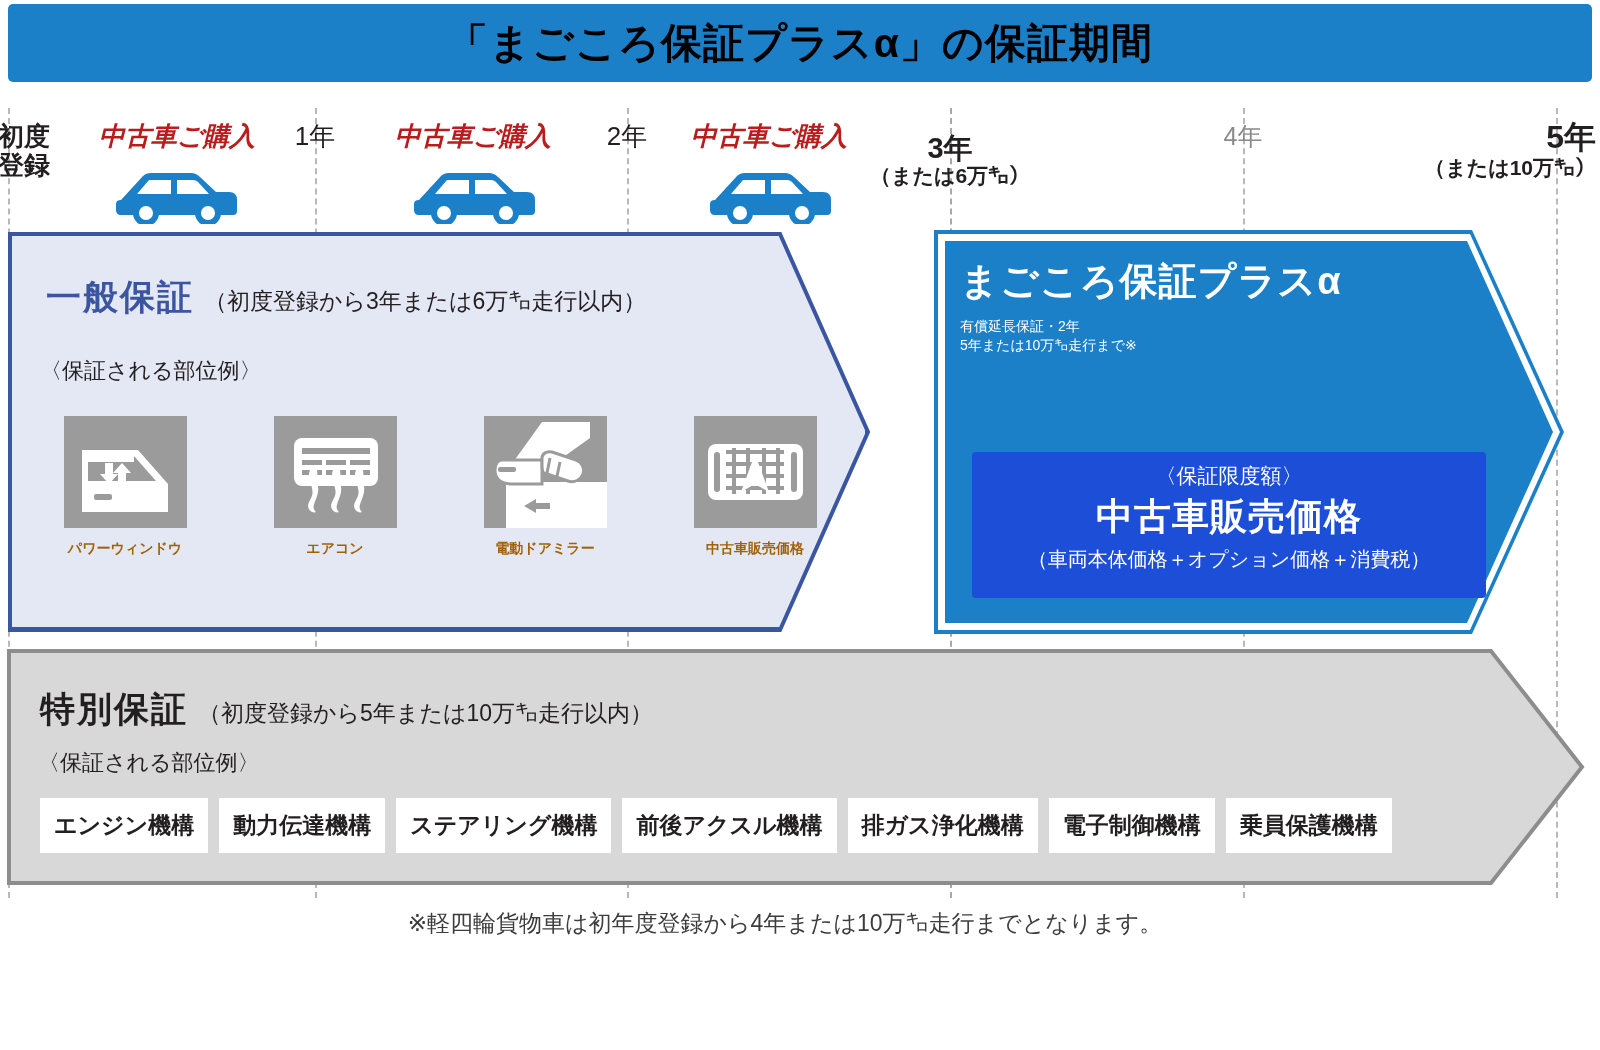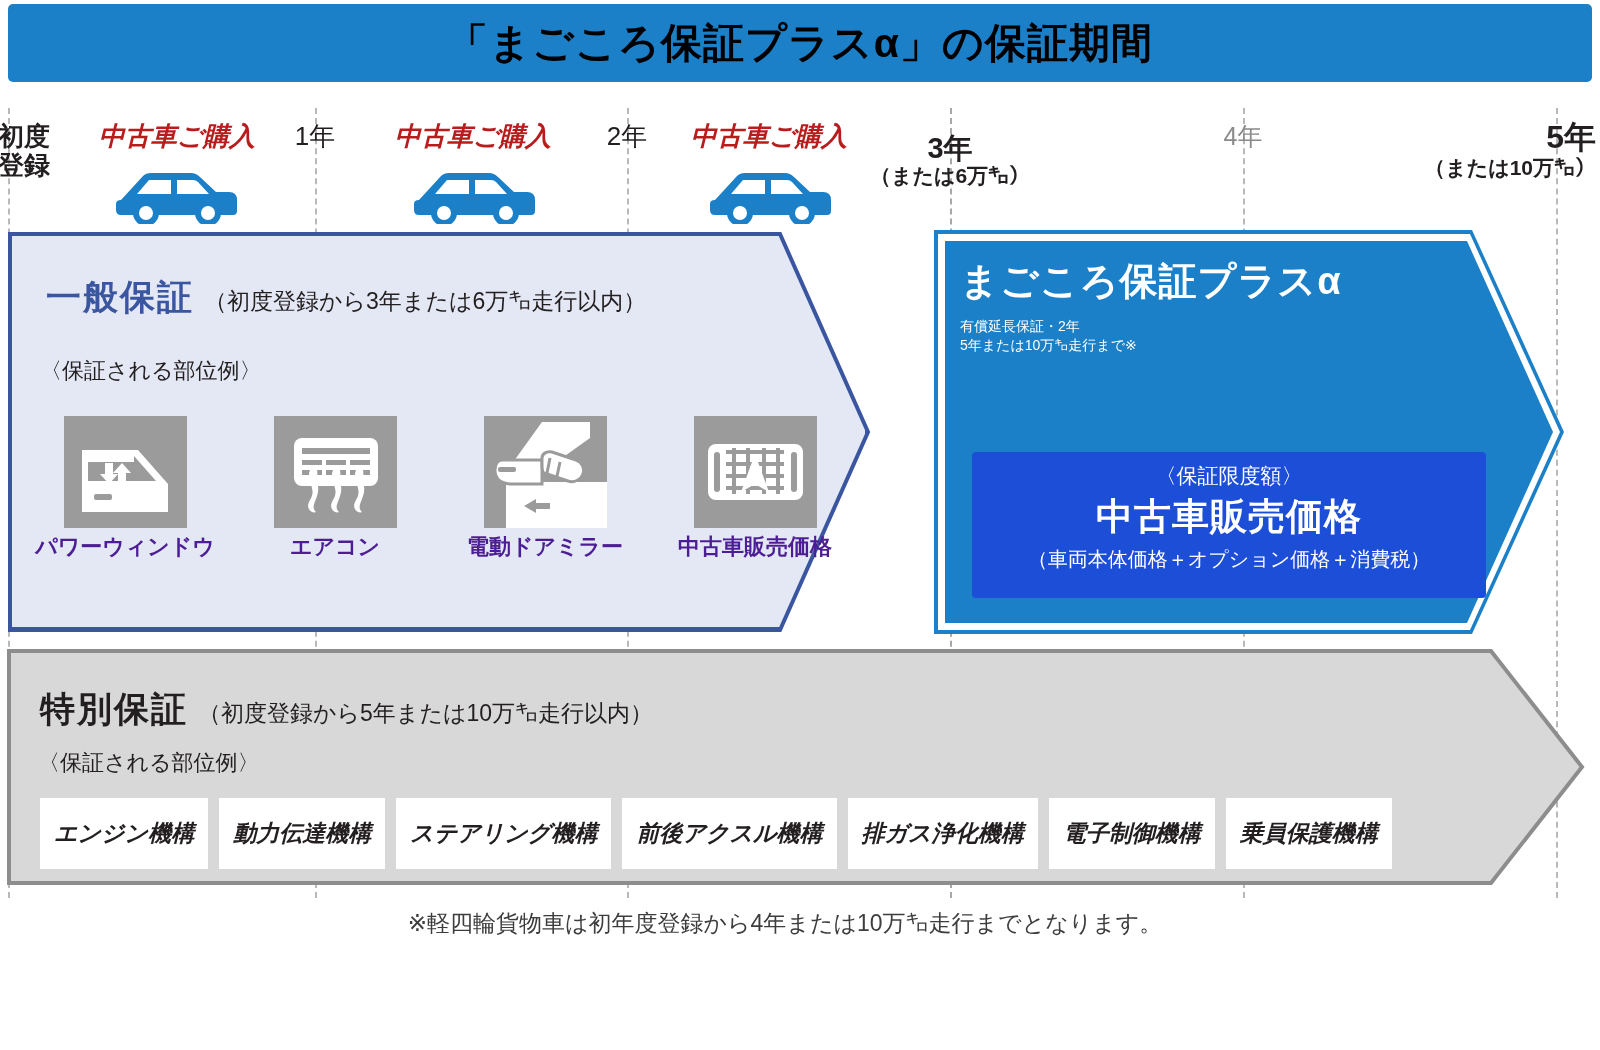--- a/index.html
+++ b/index.html
@@ -52,21 +52,21 @@
   .gen-arrow-svg{position:absolute;left:8px;top:232px;width:864px;height:400px;pointer-events:none;}
 
   .gen-heading{position:absolute;left:46px;top:274px;display:flex;align-items:baseline;}
   .gen-heading .big{font-size:35px;font-weight:bold;color:#3b56a0;letter-spacing:2px;}
   .gen-heading .sub{font-size:23px;color:#231f20;margin-left:10px;}
   .gen-examples{position:absolute;left:40px;top:356px;font-size:22px;color:#231f20;}
 
   .icon-row{position:absolute;left:40px;top:416px;width:800px;display:flex;gap:40px;}
   .icon-cell{width:170px;display:flex;flex-direction:column;align-items:center;}
   .icon-box{width:123px;height:112px;background:#9b9b9b;display:block;}
-  .icon-cap{margin-top:4px;font-size:22px;font-weight:bold;color:#4c1d95;white-space:nowrap;}
+  .icon-cap{margin-top:12px;font-size:14px;font-weight:bold;color:#a16207;white-space:nowrap;}
 
   
   .plus-wrap{position:absolute;left:934px;top:230px;width:630px;height:404px;}
   .plus-outer{
     position:absolute;inset:0;background:#1b80c8;
     -webkit-clip-path:polygon(0 0,calc(100% - 92px) 0,100% 50%,calc(100% - 92px) 100%,0 100%);
     clip-path:polygon(0 0,calc(100% - 92px) 0,100% 50%,calc(100% - 92px) 100%,0 100%);
   }
   .plus-gap{
     position:absolute;left:4px;top:4px;right:4px;bottom:4px;background:#ffffff;
@@ -98,21 +98,21 @@
     clip-path:polygon(0 0,calc(100% - 92px) 0,100% 50%,calc(100% - 92px) 100%,0 100%);
   }
   .spec-arrow-svg{position:absolute;left:6px;top:648px;width:1580px;height:238px;pointer-events:none;}
   .spec-heading{position:absolute;left:40px;top:686px;display:flex;align-items:baseline;}
   .spec-heading .big{font-size:35px;font-weight:bold;color:#231f20;letter-spacing:2px;}
   .spec-heading .sub{font-size:23px;color:#231f20;margin-left:10px;}
   .spec-examples{position:absolute;left:38px;top:748px;font-size:22px;color:#231f20;}
   .tag-row{position:absolute;left:40px;top:798px;display:flex;gap:11px;}
   .tag{
     background:#ffffff;color:#231f20;font-size:23px;font-weight:bold;
-    padding:20px 14px;white-space:nowrap;font-style:italic;
+    padding:12px 14px;white-space:nowrap;
   }
 
   
   .footnote{
     position:absolute;left:0;top:908px;width:1570px;text-align:center;
     font-size:23px;color:#3d3d3d;
   }
 </style>
 </head>
 <body>

